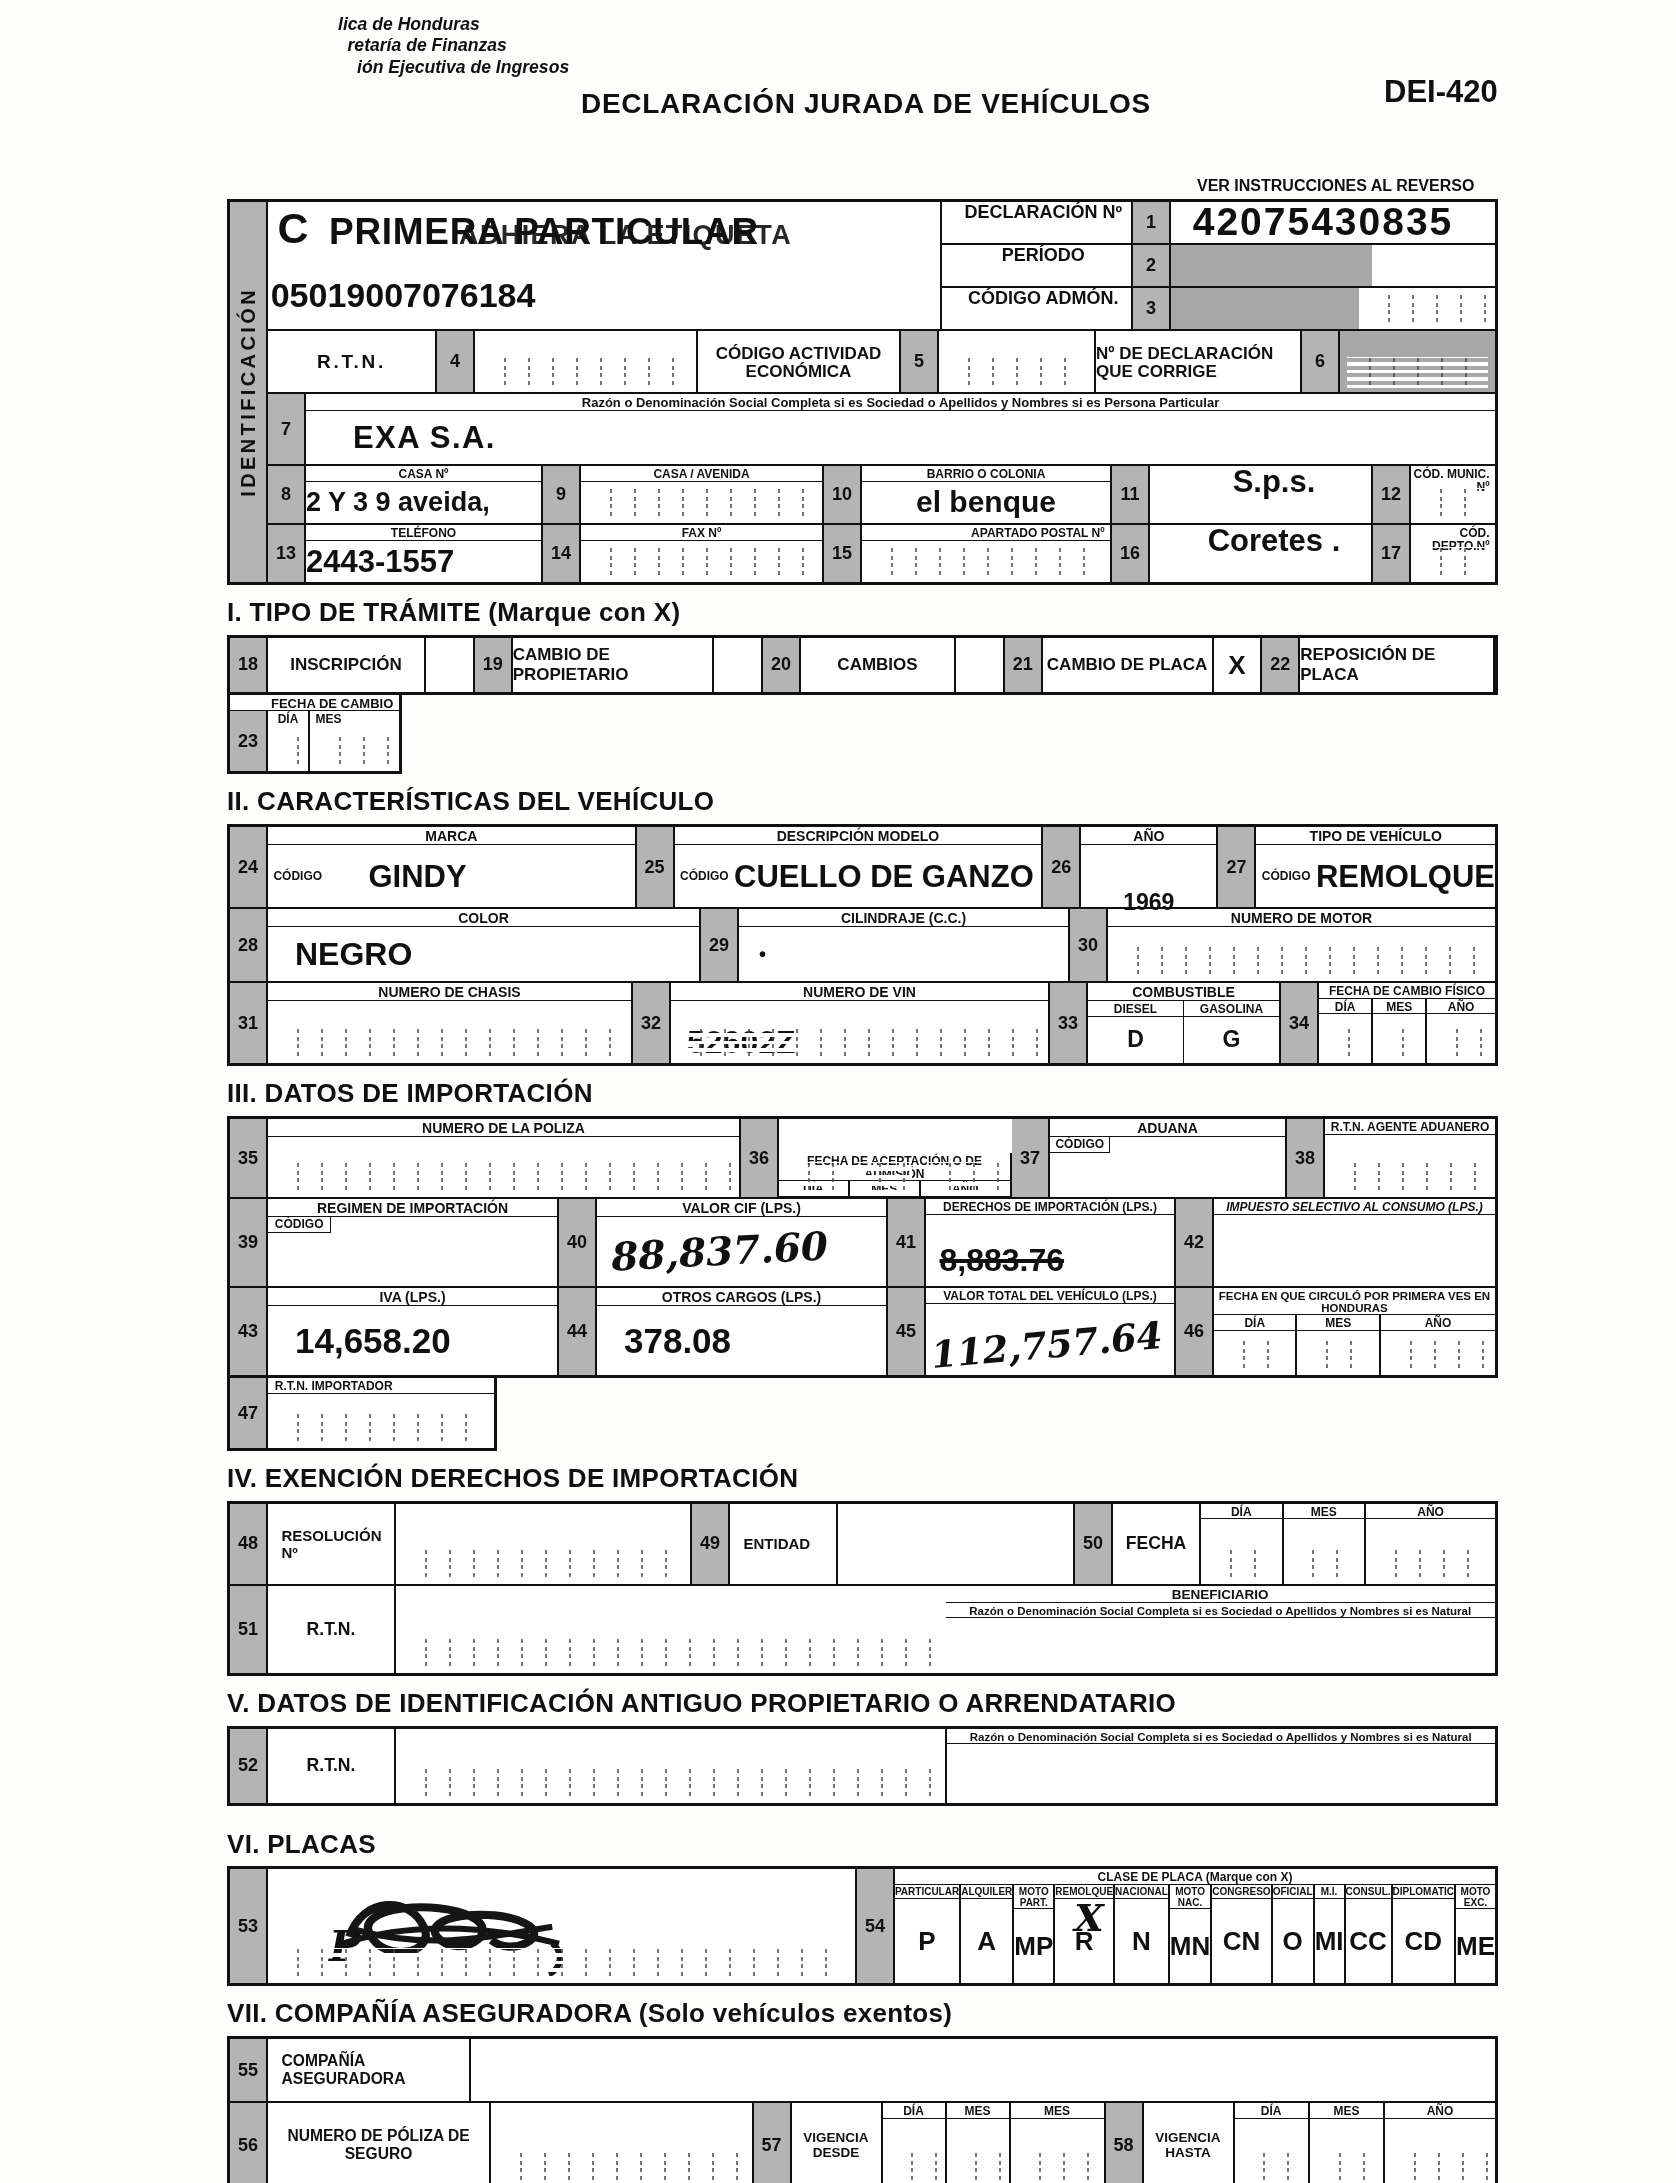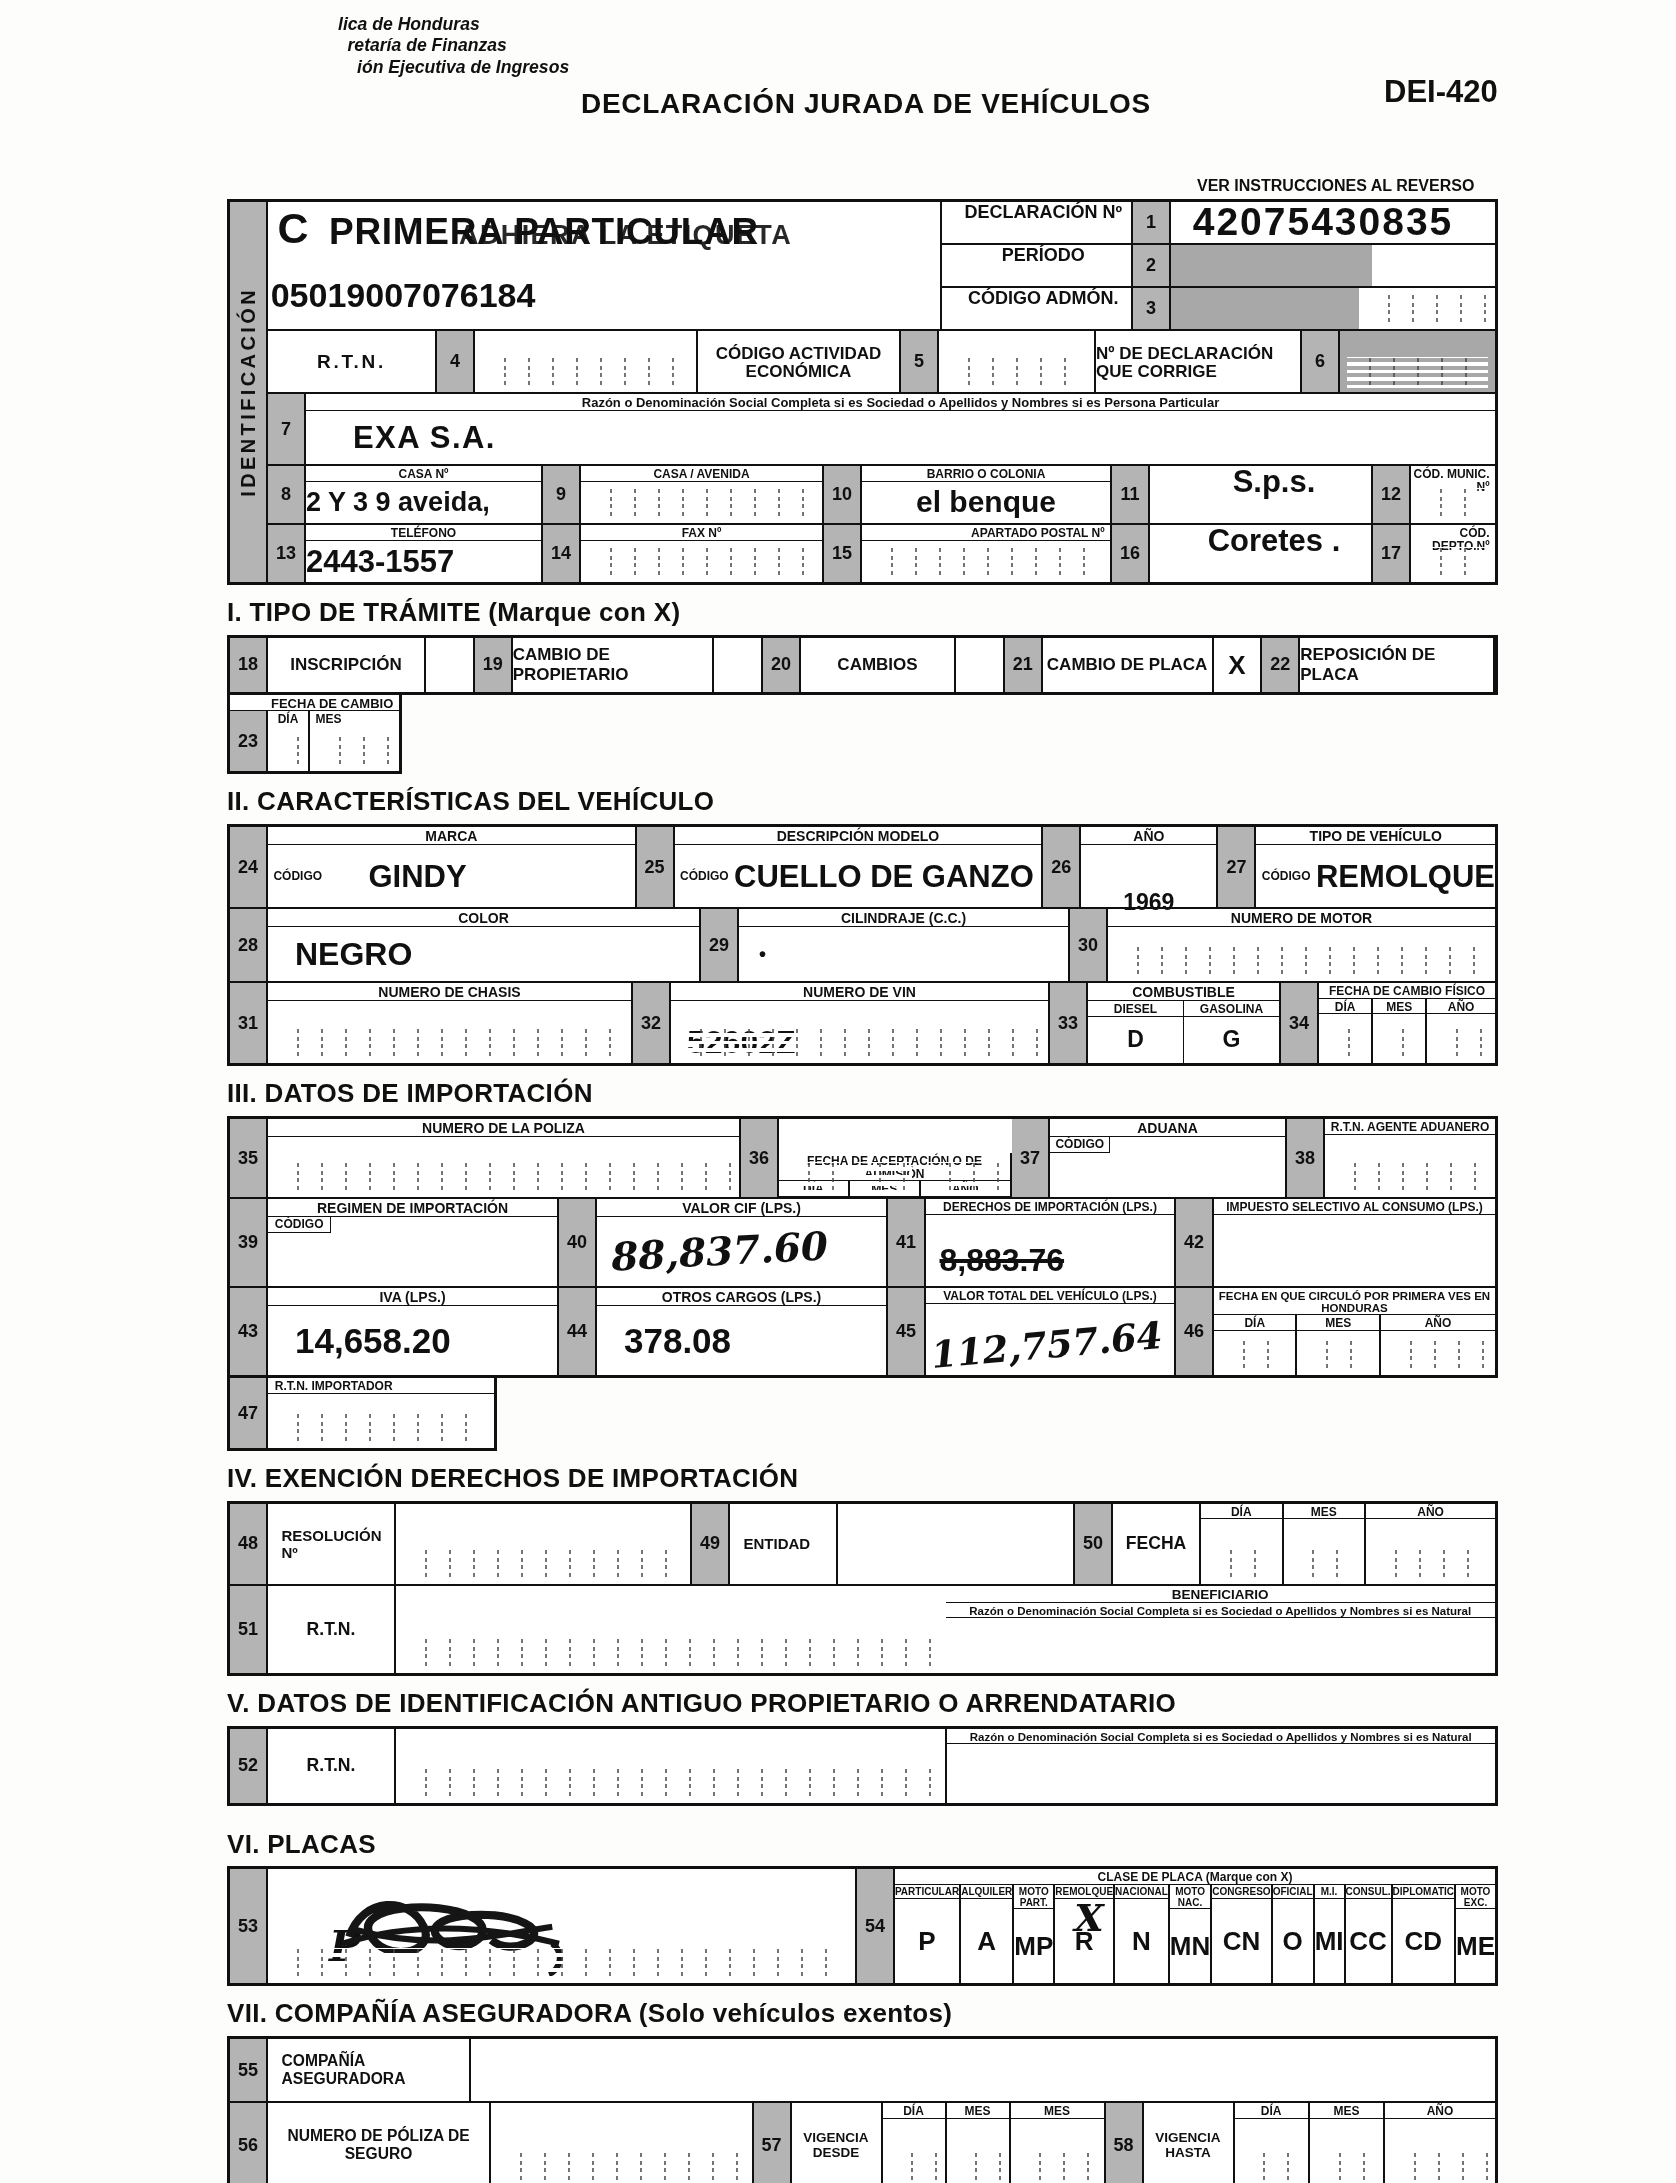--- a/index.html
+++ b/index.html
@@ -384,21 +384,21 @@
           </div>
         </div>
         <div class="nb">41</div>
         <div class="c" style="width:250px;">
           <div class="hd hdline small">DERECHOS DE IMPORTACIÓN (LPS.)</div>
           <div class="vcent" style="flex:1;">
             <span class="typed strike" style="font-size:32px;margin-left:13.5px;margin-top:20px;">8,883.76</span>
           </div>
         </div>
         <div class="nb">42</div>
-        <div class="c end" style="flex:1;">
+        <div class="c end" style="flex:1;font-style:italic;">
           <div class="hd hdline small">IMPUESTO SELECTIVO AL CONSUMO (LPS.)</div>
           <div style="flex:1;"></div>
         </div>
       </div>
       <div class="r last" style="height:87px;">
         <div class="nb">43</div>
         <div class="c" style="width:291px;">
           <div class="hd hdline">IVA (LPS.)</div>
           <div class="vcent" style="flex:1;">
               <span class="typed" style="font-size:35px;margin-left:27px;">14,658.20</span>

